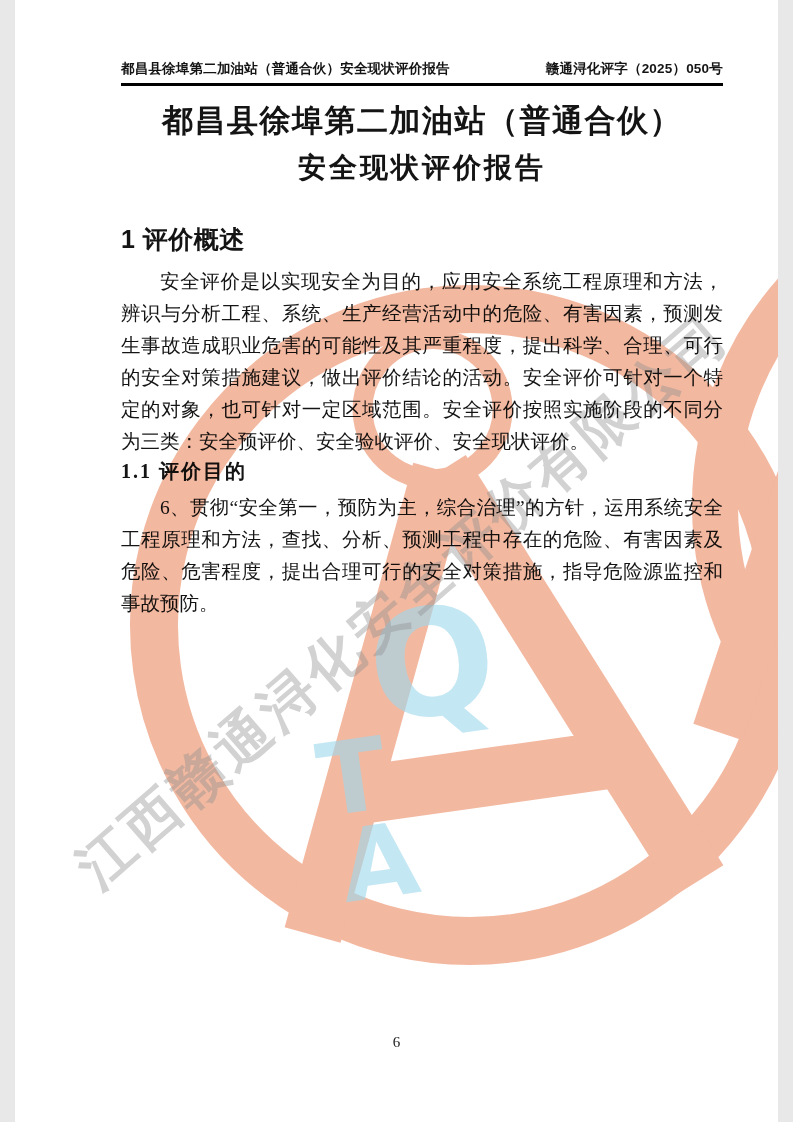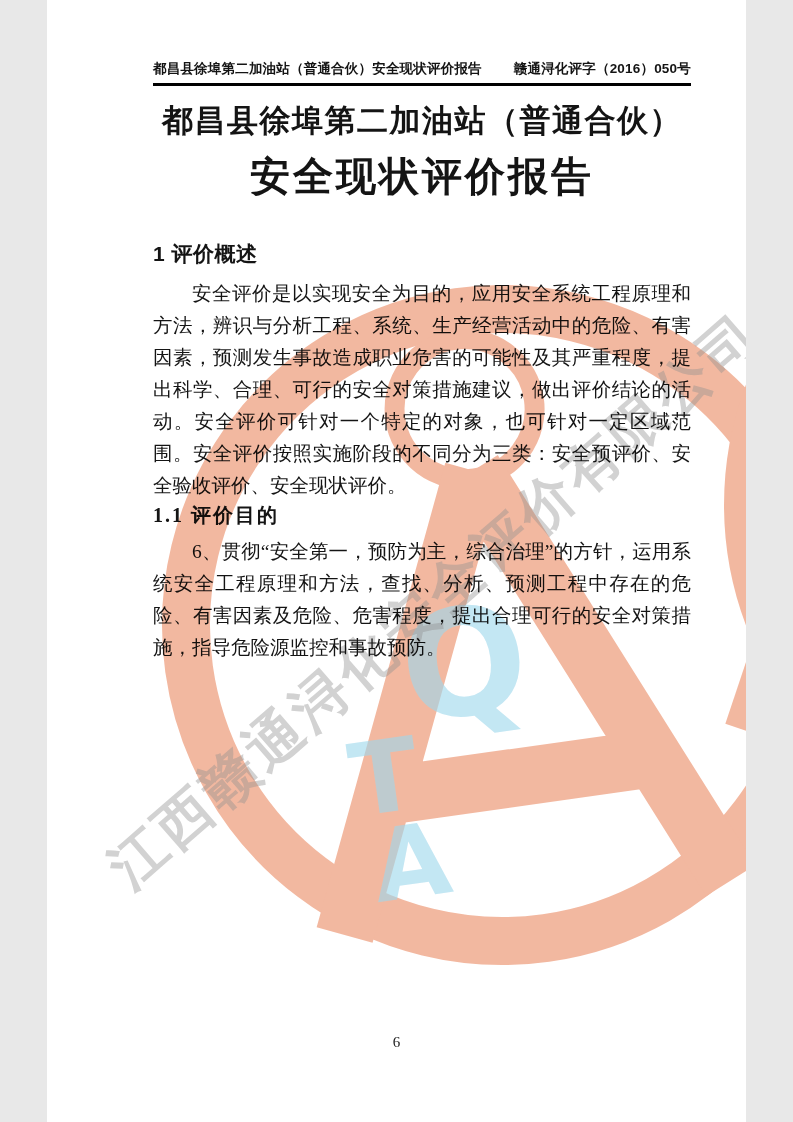--- a/index.html
+++ b/index.html
@@ -1,38 +1,38 @@
 <!DOCTYPE html>
 <html><head>
 <meta charset="utf-8">
 <style>
   html,body{margin:0;padding:0;background:#e8e8e8;}
   .page{
-    position:relative;width:699px;height:1122px;margin:0 auto;background:#ffffff;
+    position:relative;width:763px;height:1122px;margin:0 auto;background:#ffffff;
     overflow:hidden;color:#141414;
     font-family:"Liberation Serif","DejaVu Serif",serif;
   }
   .header{
     position:absolute;top:60px;left:106px;right:55px;
     display:flex;justify-content:space-between;align-items:flex-end;
     border-bottom:3px solid #000;padding-bottom:5px;
     font-family:"Liberation Sans","DejaVu Sans",sans-serif;
     font-weight:700;font-size:13.5px;letter-spacing:0.2px;white-space:nowrap;
   }
   .content{position:absolute;top:96px;left:106px;right:55px;}
   .title-line1{
     text-align:center;font-size:31px;font-weight:700;letter-spacing:1.5px;
     margin:4px 0 0 0;font-family:"Liberation Serif","DejaVu Serif",serif;
   }
   .title-line2{
-    text-align:center;font-size:40px;font-weight:900;letter-spacing:3px;
+    text-align:center;font-size:28px;font-weight:900;letter-spacing:3px;
     margin:7px 0 0 0;font-family:"DejaVu Sans","Liberation Sans",sans-serif;
   }
   .h1{
-    font-size:21px;font-weight:800;margin:36px 0 10px 0;
+    font-size:25px;font-weight:800;margin:36px 0 10px 0;
     font-family:"Liberation Sans","DejaVu Sans",sans-serif;letter-spacing:0.5px;
   }
   .h2{
     font-size:20px;font-weight:700;margin:0 0 7px 0;
     font-family:"Liberation Serif","DejaVu Serif",serif;letter-spacing:2px;
   }
   p.body{
     font-size:19.5px;line-height:32px;margin:0;
     text-align:justify;text-justify:inter-ideograph;text-indent:2em;
   }
@@ -46,21 +46,21 @@
   }
   .watermark svg{display:block;}
 </style>
 </head>
 <body>
 
 <div class="page">
 
   <div class="header">
     <span>都昌县徐埠第二加油站（普通合伙）安全现状评价报告</span>
-    <span>赣通浔化评字（2016）050号</span>
+    <span>赣通浔化评字（2025）050号</span>
   </div>
 
   <div class="content">
     <div class="title-line1">都昌县徐埠第二加油站（普通合伙）</div>
     <div class="title-line2">安全现状评价报告</div>
 
     <div class="h1">1 评价概述</div>
     <p class="body">安全评价是以实现安全为目的，应用安全系统工程原理和方法，辨识与分析工程、系统、生产经营活动中的危险、有害因素，预测发生事故造成职业危害的可能性及其严重程度，提出科学、合理、可行的安全对策措施建议，做出评价结论的活动。安全评价可针对一个特定的对象，也可针对一定区域范围。安全评价按照实施阶段的不同分为三类：安全预评价、安全验收评价、安全现状评价。</p>
 
     <div class="h2">1.1 评价目的</div>

